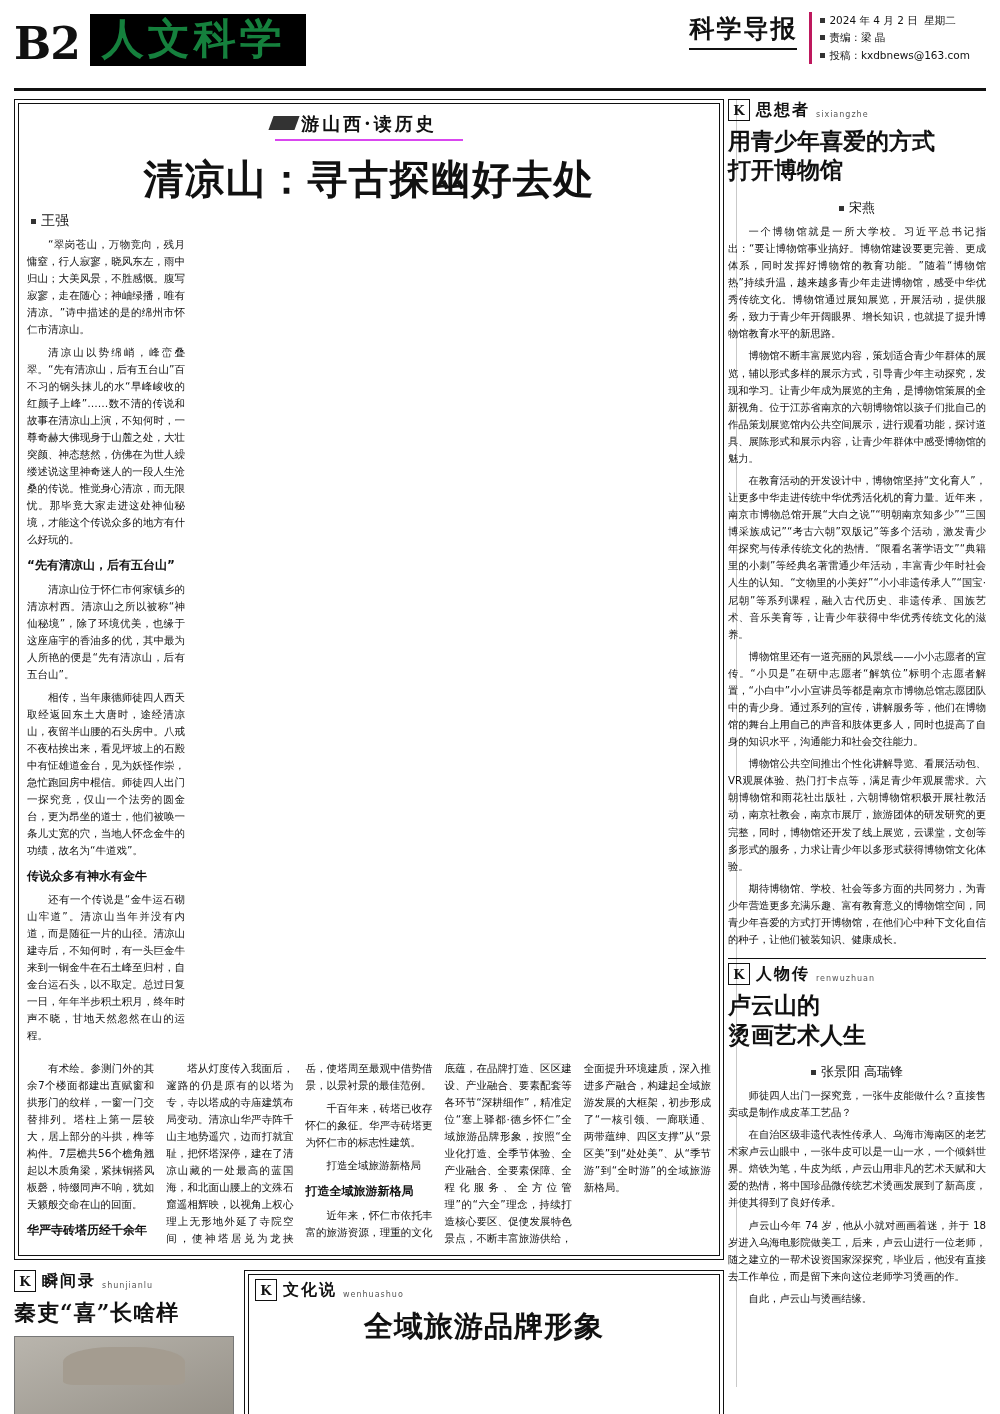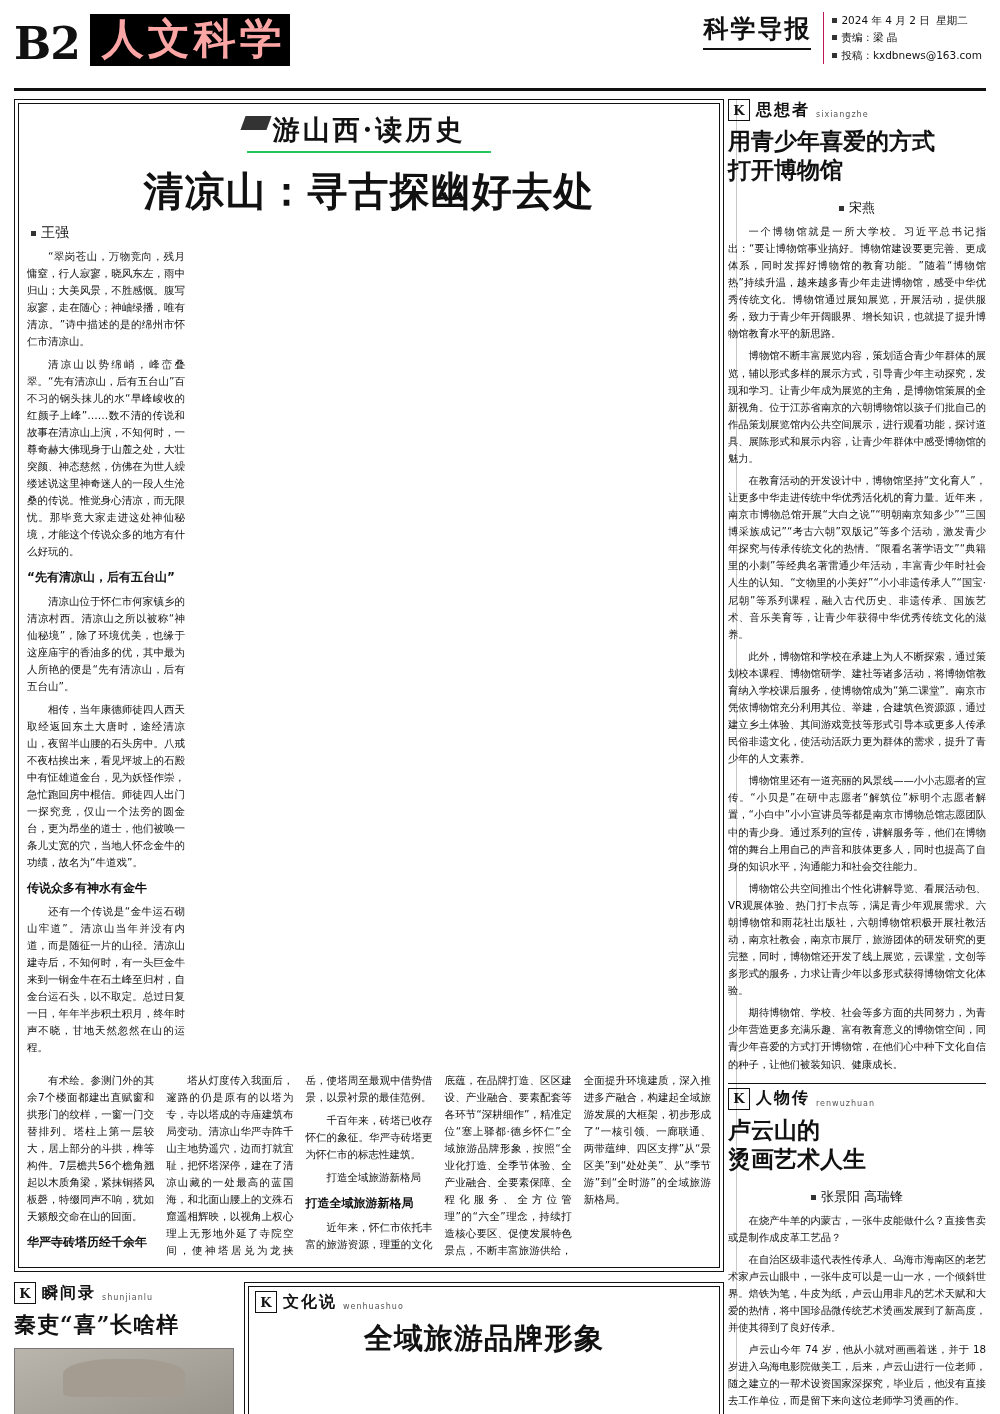--- a/index.html
+++ b/index.html
@@ -10,43 +10,43 @@
     color:#111;
     overflow:hidden;
   }
   .page{position:relative;width:1000px;height:1414px;box-sizing:border-box;padding:0;}
 
   
   .masthead{position:relative;height:78px;margin:10px 14px 0 14px;border-bottom:3px solid #111;}
   .mh-left{position:absolute;left:0;top:4px;display:flex;align-items:flex-end;gap:10px;}
   .folio{font-family:"DejaVu Serif","Liberation Serif",serif;font-size:44px;font-weight:bold;letter-spacing:-1px;line-height:1;}
   .section-title{
-    background:#000;color:#fca5a5;font-weight:bold;font-size:42px;letter-spacing:4px;
-    padding:4px 4px 6px 12px;line-height:1;position:relative;
-  }
-  .mh-right{position:absolute;right:4px;top:2px;text-align:right;display:flex;align-items:flex-start;gap:12px;}
+    background:#000;color:#15803d;font-weight:bold;font-size:42px;letter-spacing:4px;
+    padding:4px 20px 6px 12px;line-height:1;position:relative;
+  }
+  .mh-right{position:absolute;right:16px;top:2px;text-align:right;display:flex;align-items:flex-start;gap:12px;}
   .paper-name{font-family:"DejaVu Serif","Liberation Serif",serif;font-size:25px;font-weight:bold;letter-spacing:2px;border-bottom:2px solid #111;padding-bottom:3px;}
-  .mh-meta{font-size:10.5px;line-height:1.65;text-align:left;border-left:1px solid #be185d;padding-left:8px;}
+  .mh-meta{font-size:10.5px;line-height:1.65;text-align:left;border-left:3px solid #be185d;padding-left:8px;}
   .mh-meta div{white-space:nowrap;}
   .mh-meta .sq{display:inline-block;width:5px;height:5px;background:#333;margin-right:4px;vertical-align:1px;}
 
   
   .body-wrap{position:relative;margin:8px 14px 0 14px;height:1300px;}
   .col-left{position:absolute;left:0;top:0;width:710px;}
   .col-right{position:absolute;right:0;top:0;width:258px;}
   .vrule{position:absolute;left:722px;top:0;width:1px;height:1288px;background:#c9c9c9;}
 
   
   .lead-box{border:1px solid #111;padding:10px 12px 12px 12px;position:relative;}
   .lead-box:before{content:"";position:absolute;left:3px;top:3px;right:3px;bottom:3px;border:1px solid #111;pointer-events:none;}
   .series-banner{text-align:center;margin:2px 0 8px 0;}
   .series-banner .inner{
     display:inline-block;font-family:"DejaVu Serif","Liberation Serif",serif;
-    font-size:27px;font-weight:bold;letter-spacing:3px;
-    border-bottom:2px solid #22c55e;padding:0 26px 3px 26px;position:relative;
+    font-size:18px;font-weight:bold;letter-spacing:3px;
+    border-bottom:2px solid #d946ef;padding:0 26px 3px 26px;position:relative;
   }
   .series-banner .inner:before{content:"";position:absolute;left:-4px;top:4px;width:26px;height:14px;background:#333;transform:skewX(-20deg);}
   .lead-head{
     font-family:"DejaVu Serif","Liberation Serif",serif;
     font-size:40px;font-weight:bold;letter-spacing:1px;text-align:center;
     margin:14px 0 4px 0;line-height:1.18;
   }
   .lead-byline{font-size:14px;margin:10px 0 6px 4px;}
   .lead-byline .sq{display:inline-block;width:5px;height:5px;background:#333;margin-right:5px;vertical-align:1px;}
 
@@ -216,42 +216,41 @@
         </div>
         <div class="r-title" style="white-space:pre-line;">用青少年喜爱的方式
 打开博物馆</div>
         <div class="r-byline">
           <span class="sq"></span><span>宋燕</span>
         </div>
         <div class="r-text">
           <p>一个博物馆就是一所大学校。习近平总书记指出：“要让博物馆事业搞好。博物馆建设要更完善、更成体系，同时发挥好博物馆的教育功能。”随着“博物馆热”持续升温，越来越多青少年走进博物馆，感受中华优秀传统文化。博物馆通过展知展览，开展活动，提供服务，致力于青少年开阔眼界、增长知识，也就提了提升博物馆教育水平的新思路。</p>
           <p>博物馆不断丰富展览内容，策划适合青少年群体的展览，辅以形式多样的展示方式，引导青少年主动探究，发现和学习。让青少年成为展览的主角，是博物馆策展的全新视角。位于江苏省南京的六朝博物馆以孩子们批自己的作品策划展览馆内公共空间展示，进行观看功能，探讨道具、展陈形式和展示内容，让青少年群体中感受博物馆的魅力。</p>
           <p>在教育活动的开发设计中，博物馆坚持“文化育人”，让更多中华走进传统中华优秀活化机的育力量。近年来，南京市博物总馆开展“大白之说”“明朝南京知多少”“三国博采族成记”“考古六朝”双版记”等多个活动，激发青少年探究与传承传统文化的热情。“限看名著学语文”“典籍里的小刺”等经典名著雷通少年活动，丰富青少年时社会人生的认知。“文物里的小美好”“小小非遗传承人”“国宝·尼朝”等系列课程，融入古代历史、非遗传承、国族艺术、音乐美育等，让青少年获得中华优秀传统文化的滋养。</p>
-          <p>此外，博物馆和学校在承建上为人不断探索，通过策划校本课程、博物馆研学、建社等诸多活动，将博物馆教育纳入学校课后服务，使博物馆成为“第二课堂”。南京市凭依博物馆充分利用其位、举建，合建筑色资源源，通过建立乡土体验、其间游戏竞技等形式引导本或更多人传承民俗非遗文化，使活动活跃力更为群体的需求，提升了青少年的人文素养。</p>
           <p>博物馆里还有一道亮丽的风景线——小小志愿者的宣传。“小贝是”在研中志愿者“解筑位”标明个志愿者解置，“小白中”小小宣讲员等都是南京市博物总馆志愿团队中的青少身。通过系列的宣传，讲解服务等，他们在博物馆的舞台上用自己的声音和肢体更多人，同时也提高了自身的知识水平，沟通能力和社会交往能力。</p>
           <p>博物馆公共空间推出个性化讲解导览、看展活动包、VR观展体验、热门打卡点等，满足青少年观展需求。六朝博物馆和雨花社出版社，六朝博物馆积极开展社教活动，南京社教会，南京市展厅，旅游团体的研发研究的更完整，同时，博物馆还开发了线上展览，云课堂，文创等多形式的服务，力求让青少年以多形式获得博物馆文化体验。</p>
           <p>期待博物馆、学校、社会等多方面的共同努力，为青少年营造更多充满乐趣、富有教育意义的博物馆空间，同青少年喜爱的方式打开博物馆，在他们心中种下文化自信的种子，让他们被装知识、健康成长。</p>
         </div>
       </div>
 
       <div class="hr-dark"></div>
 
       <div class="r-sec">
         <div class="col-badge">
           <div class="badge-k">K</div>
           <div class="badge-cn"><span>人物传</span></div>
           <div class="badge-py">renwuzhuan</div>
         </div>
         <div class="r-title" style="white-space:pre-line;">卢云山的
 烫画艺术人生</div>
         <div class="r-byline">
           <span class="sq"></span><span>张景阳 高瑞锋</span>
         </div>
         <div class="r-text">
-          <p>在烧产牛羊的内蒙古，一张牛皮能做什么？直接售卖或是制作成皮革工艺品？</p>
+          <p>师徒四人出门一探究竟，一张牛皮能做什么？直接售卖或是制作成皮革工艺品？</p>
           <p>在自治区级非遗代表性传承人、乌海市海南区的老艺术家卢云山眼中，一张牛皮可以是一山一水，一个倾斜世界。焙铁为笔，牛皮为纸，卢云山用非凡的艺术天赋和大爱的热情，将中国珍品微传统艺术烫画发展到了新高度，并使其得到了良好传承。</p>
           <p>卢云山今年 74 岁，他从小就对画画着迷，并于 18 岁进入乌海电影院做美工，后来，卢云山进行一位老师，随之建立的一帮术设资国家深探究，毕业后，他没有直接去工作单位，而是留下来向这位老师学习烫画的作。</p>
           <p>自此，卢云山与烫画结缘。</p>
 
           <p></p>
         </div>
       </div>
     </div>
 
   </div>

